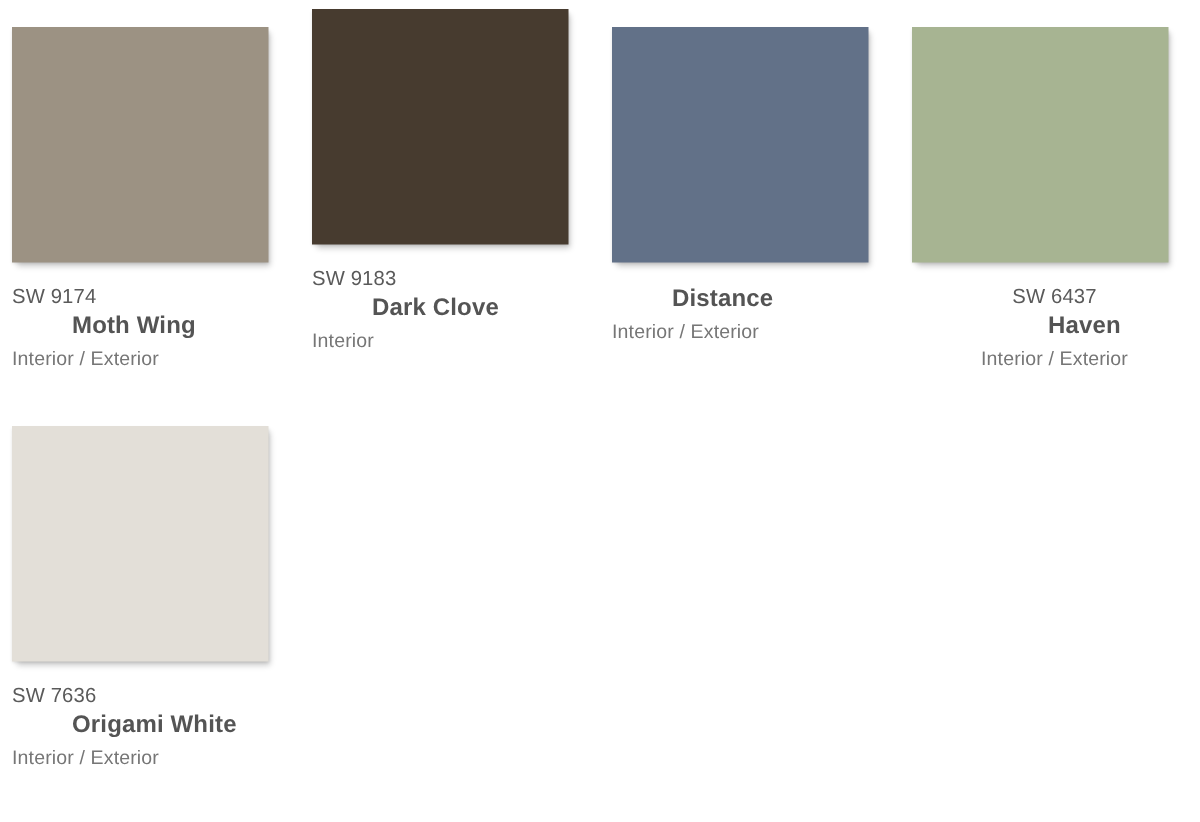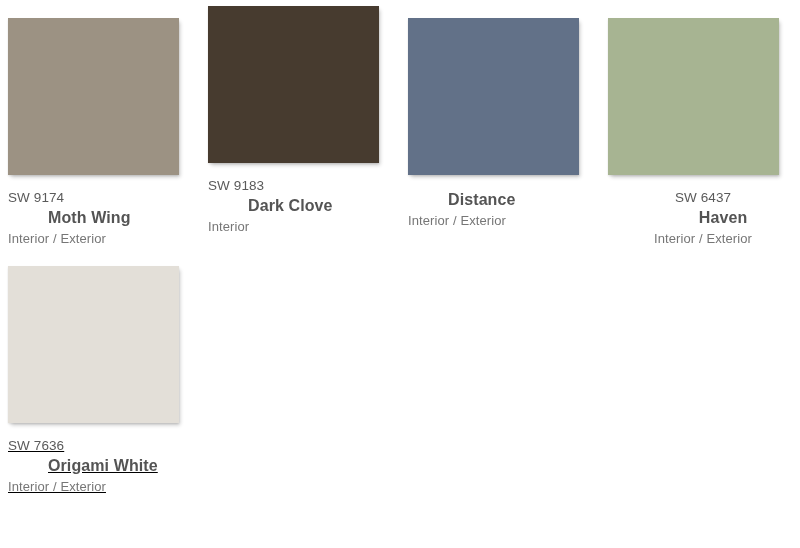--- a/index.html
+++ b/index.html
@@ -94,21 +94,21 @@
       </div>
     </div>
     <div class="swatch-card" style="left: 608px; top: 18px; text-align: center;">
       <div class="swatch-chip" title="#a7b492" style="background: rgb(167, 180, 146);"></div>
       <div class="swatch-info">
         <div class="swatch-code">SW 6437</div>
         <div class="swatch-name">Haven</div>
         <div class="swatch-usage">Interior / Exterior</div>
       </div>
     </div>
-    <div class="swatch-card" style="left: 8px; top: 266px; text-decoration: underline;">
+    <div class="swatch-card" style="left: 8px; top: 284px;">
       <div class="swatch-chip" title="#e3dfd8" style="background: rgb(227, 223, 216);"></div>
       <div class="swatch-info">
         <div class="swatch-code">SW 7636</div>
         <div class="swatch-name">Origami White</div>
         <div class="swatch-usage">Interior / Exterior</div>
       </div>
     </div>
   </div>
 
 </body></html>

